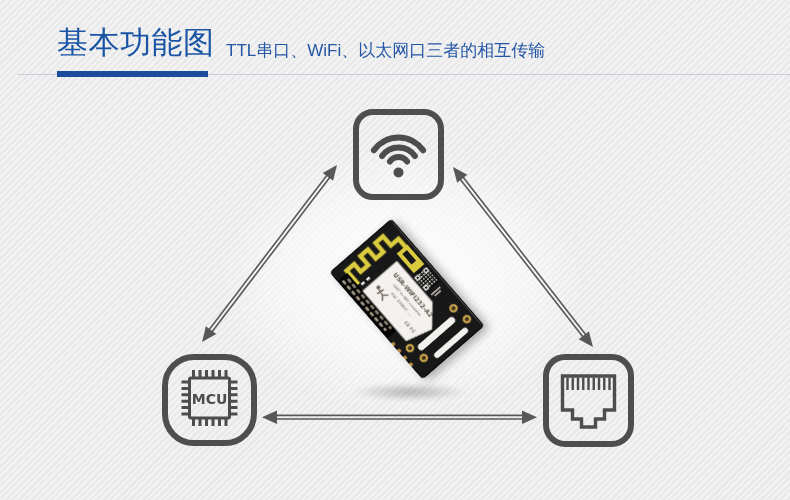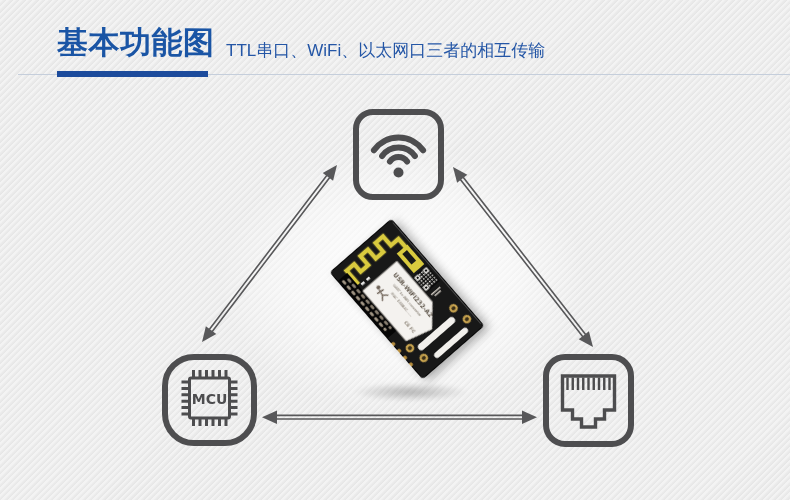--- a/index.html
+++ b/index.html
@@ -7,21 +7,21 @@
     position:relative; width:790px; height:500px; overflow:hidden;
     background-color:#ebebeb;
     background-image:repeating-linear-gradient(135deg,
       #f3f3f3 0px, #f3f3f3 1.6px, #ececec 2.6px, #e6e6e6 4.6px);
     font-family:"Liberation Sans","DejaVu Sans",sans-serif;
   }
   
   .page-title {
     position:absolute; left:57px; top:24px;
     font-size:31px; line-height:38px; color:#1a55a5;
-    font-weight:700; letter-spacing:0.5px; white-space:nowrap;
+    font-weight:400; letter-spacing:0.5px; white-space:nowrap;
   }
   .page-subtitle {
     position:absolute; left:226px; top:39px;
     font-size:17px; color:#2456a6; font-weight:500; white-space:nowrap;text-align:center;
   }
   .divider-line { position:absolute; left:18px; right:0; top:74px; height:1px; background:#c5cedb; }
   .divider-accent { position:absolute; left:57px; top:71px; width:151px; height:6px; background:#1c4b9c; }
 
   
   .center-glow {

